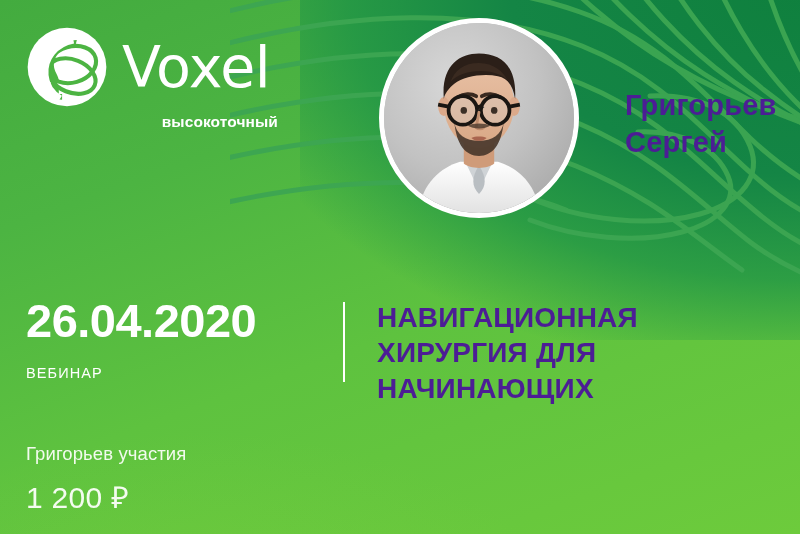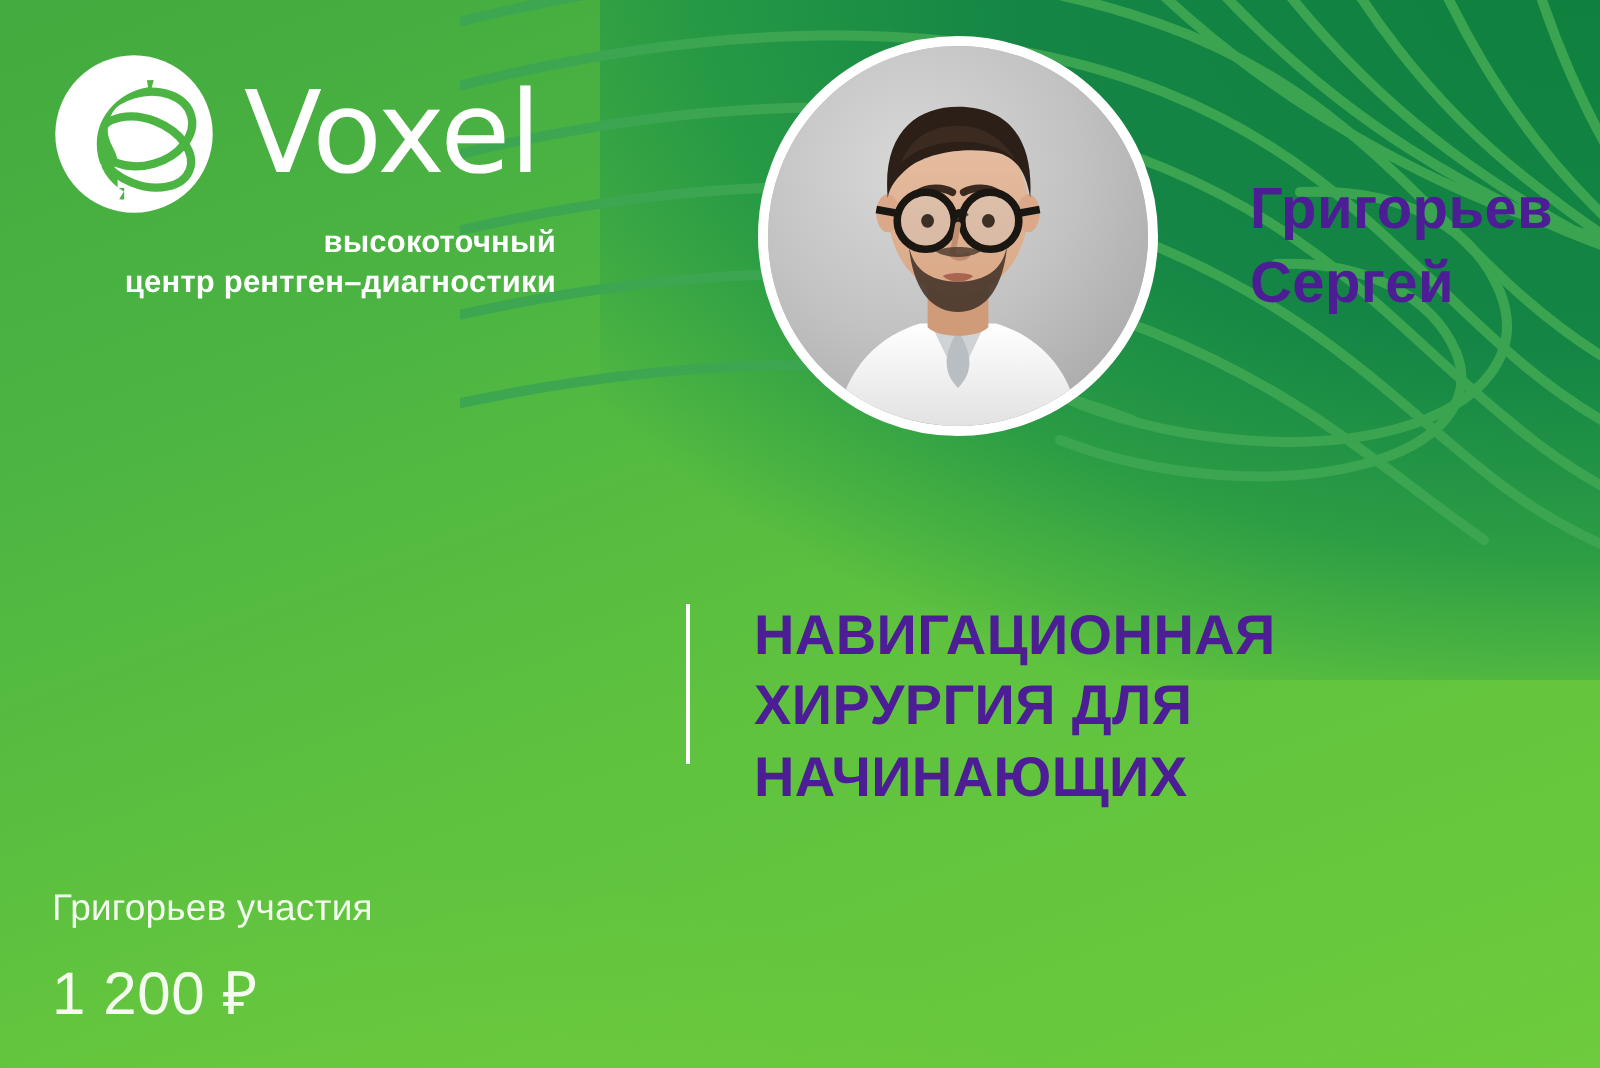--- a/index.html
+++ b/index.html
@@ -225,21 +225,20 @@
             <ellipse cx="56" cy="47" rx="30" ry="22" fill="none" stroke="#4cb442" stroke-width="5" transform="rotate(-16 56 47)"></ellipse>
             <ellipse cx="56" cy="61" rx="30" ry="20" fill="none" stroke="#4cb442" stroke-width="5" transform="rotate(22 56 61)"></ellipse>
             <path d="M58 18 C 36 22, 22 40, 24 60 C 25 72, 32 82, 42 88" fill="none" stroke="#ffffff" stroke-width="7"></path>
           </g>
         </svg>
       </div>
       <div class="logo-word">Voxel</div>
     </div>
     <div class="logo-tagline">
       <div>высокоточный</div>
-      <div>центр рентген–диагностики</div>
     </div>
   </div>
 
   <div class="portrait">
     <svg viewBox="0 0 200 200" aria-hidden="true">
       <defs>
         <radialGradient id="bgph" cx="38%" cy="32%" r="80%">
           <stop offset="0%" stop-color="#d8d8d8"></stop>
           <stop offset="55%" stop-color="#c2c2c2"></stop>
           <stop offset="100%" stop-color="#a8a8a8"></stop>
@@ -290,20 +289,24 @@
       <path d="M92 121 C 96 119, 104 119, 108 121 C 104 125, 96 125, 92 121 Z" fill="#a9654f"></path>
       <path d="M88 108 C 94 105, 106 105, 112 108 C 106 112, 94 112, 88 108 Z" fill="#4a382c" opacity=".8"></path>
     </svg>
   </div>
 
   <div class="speaker">
     <div>Григорьев</div>
     <div>Сергей</div>
   </div>
 
+  <div class="date-block">
+    <div class="date-value">26.04.2020</div>
+    <div class="date-kind">ВЕБИНАР</div>
+  </div>
 
   <div class="divider"></div>
 
   <div class="title">
     <div>НАВИГАЦИОННАЯ</div>
     <div>ХИРУРГИЯ ДЛЯ</div>
     <div>НАЧИНАЮЩИХ</div>
   </div>
 
   <div class="price-block">

